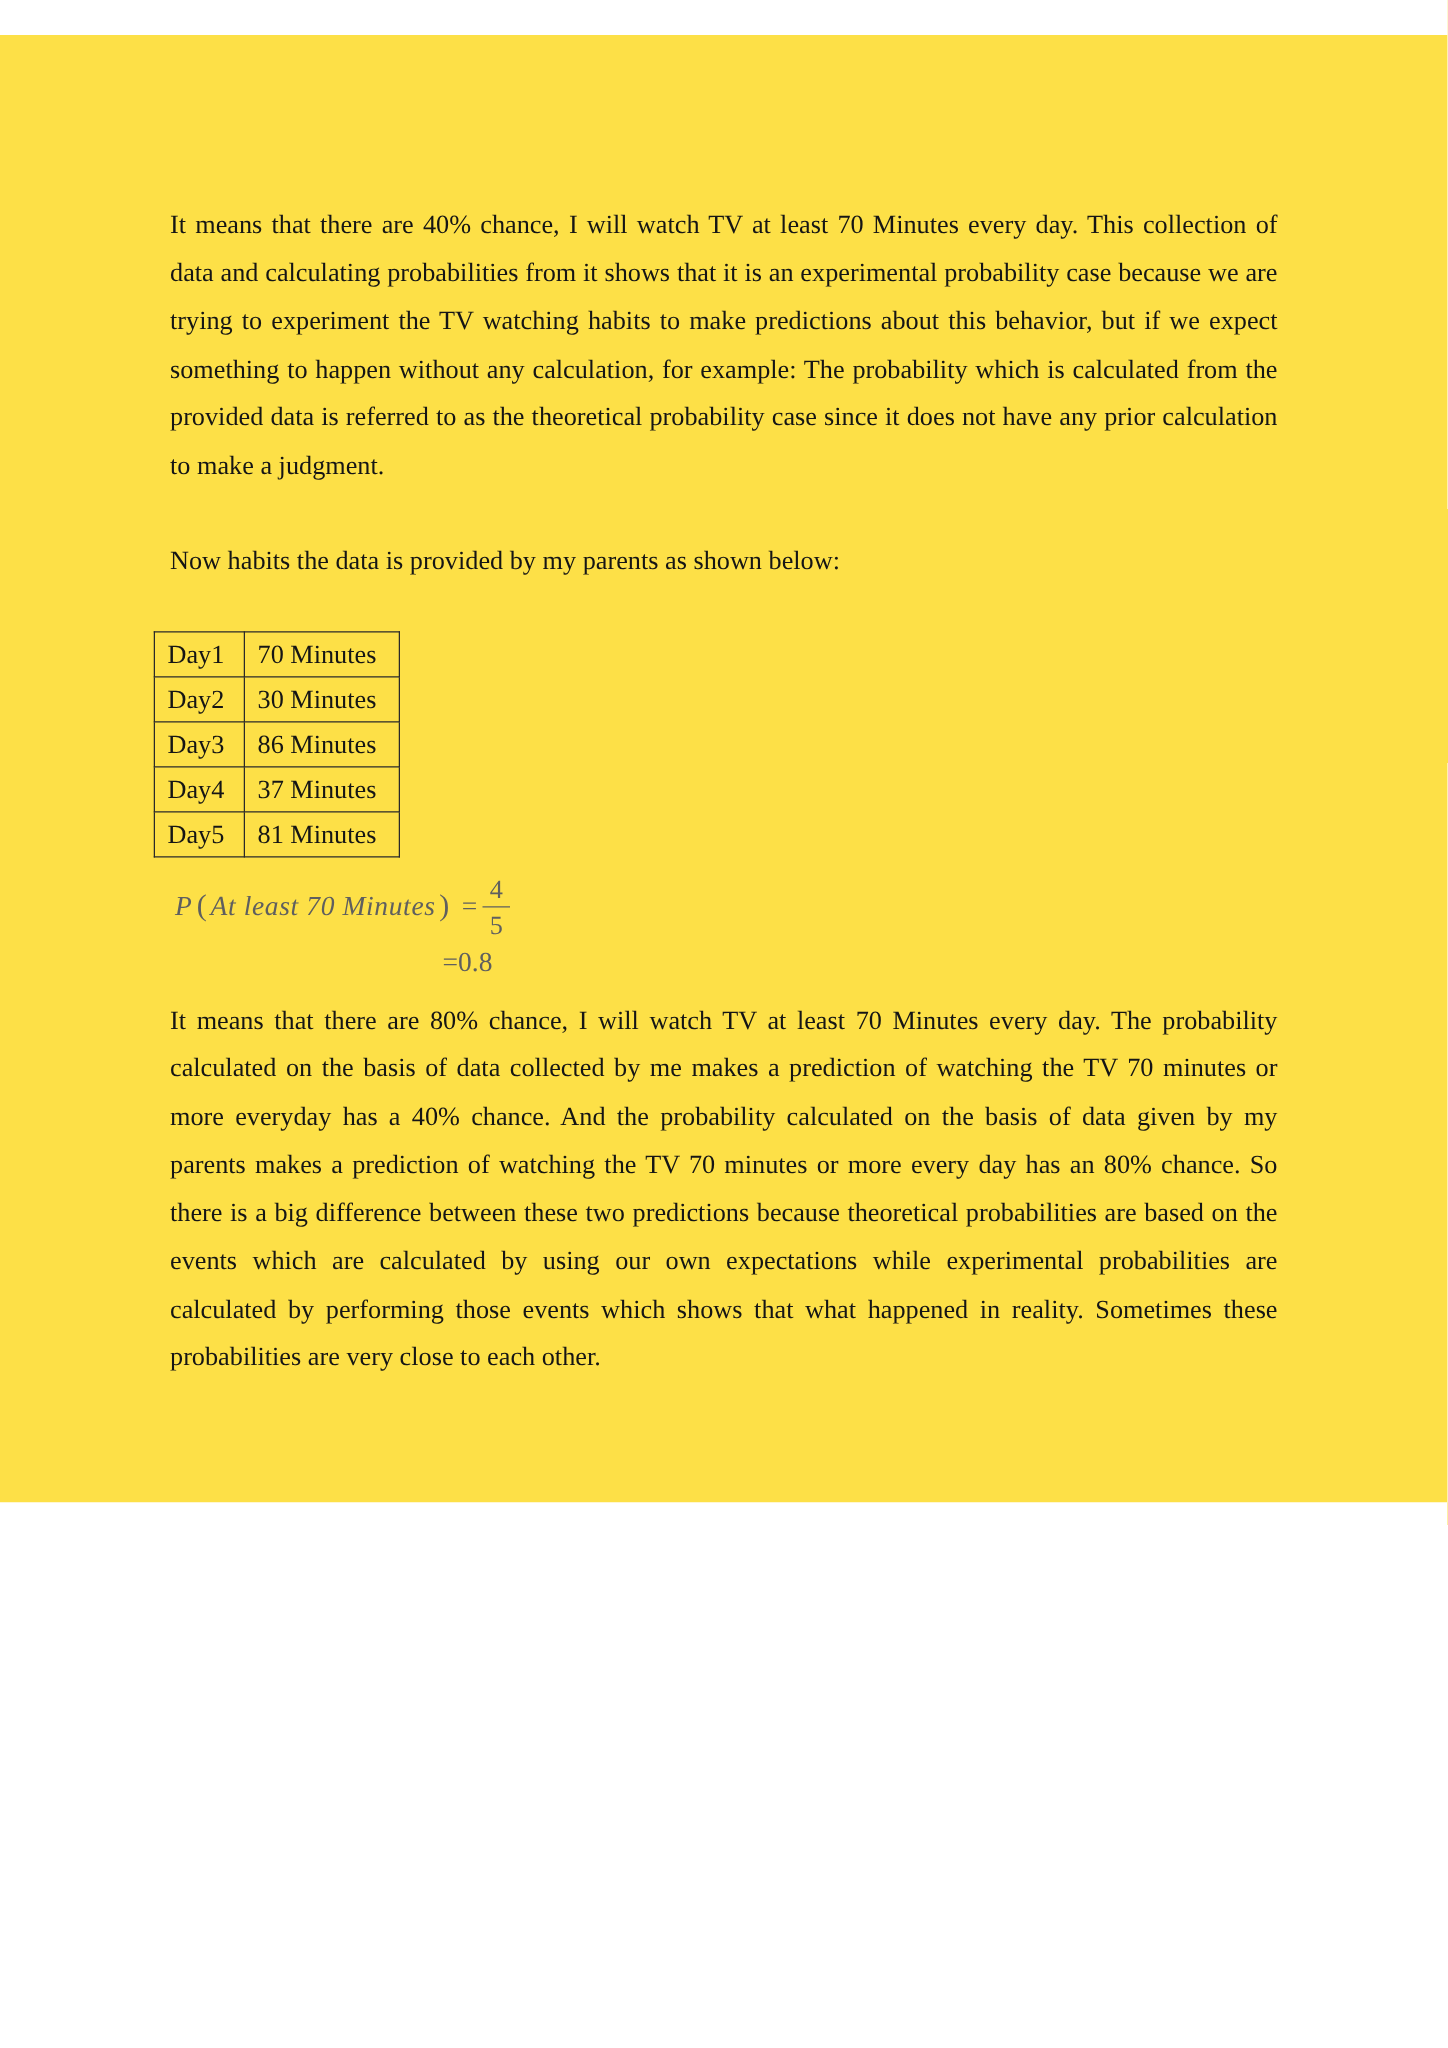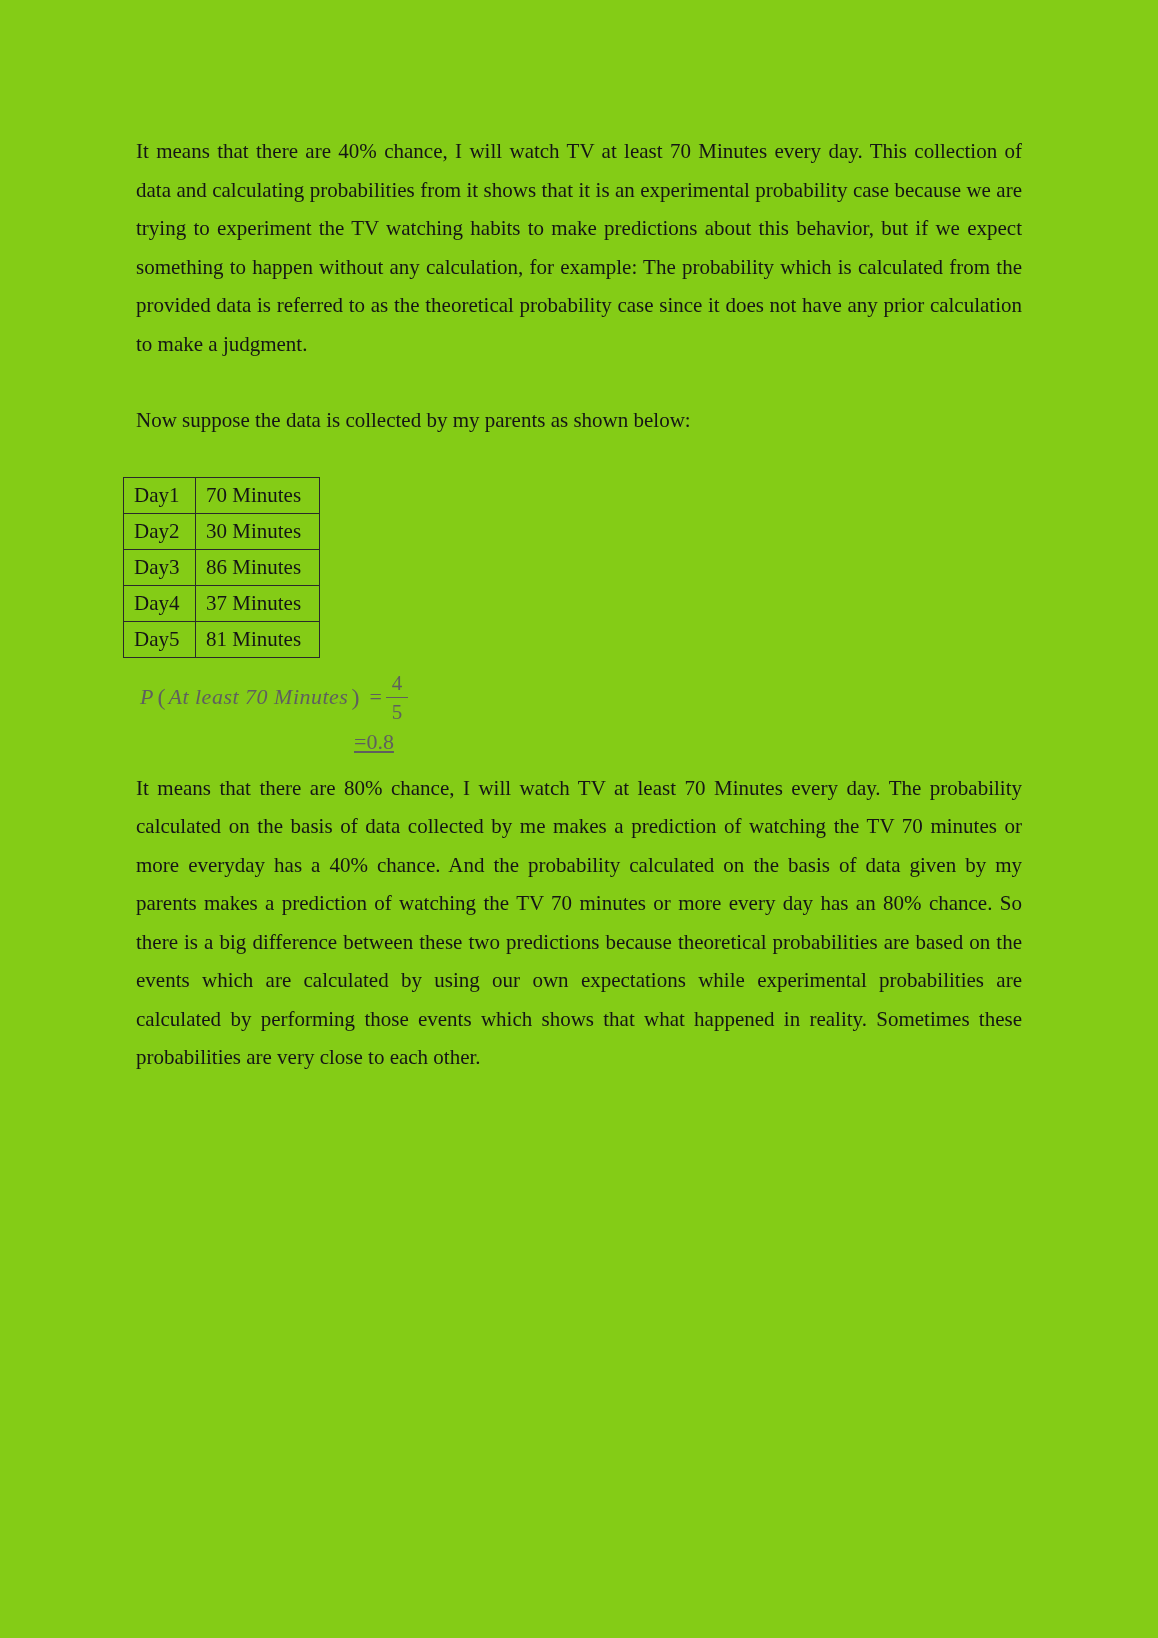--- a/index.html
+++ b/index.html
@@ -4,24 +4,25 @@
 <style>
   * { margin: 0; padding: 0; box-sizing: border-box; }
   html, body { background: #ffffff; }
   body {
     font-family: "Liberation Serif", "DejaVu Serif", serif;
     color: #151515;
   }
   .page {
     position: relative;
     width: 1158px;
-    height: 1638px;
-    background: #84cc16;
+    height: 1174px;
+    background: #fde047;
     padding: 132px 136px 0 136px;
     overflow: hidden;
+    margin-top: 28px;
   }
   .para {
     font-size: 21px;
     line-height: 38.5px;
     text-align: justify;
     color: #151515;
   }
   .para + .para { margin-top: 38px; }
 
   
@@ -71,33 +72,32 @@
   }
   .frac .num {
     border-bottom: 1.5px solid #5f5f5f;
     padding: 0 6px 1px 6px;
   }
   .frac .den { padding-top: 1px; }
   .formula-line2 {
     margin-left: 214px;
     margin-top: 4px;
     font-size: 22px;
-    text-decoration: underline;
   }
 
   .conclusion { margin-top: 14px; }
 </style>
 </head>
 <body>
 
 <div class="page">
 
   <p class="para">It means that there are 40% chance, I will watch TV at least 70 Minutes every day. This collection of data and calculating probabilities from it shows that it is an experimental probability case because we are trying to experiment the TV watching habits to make predictions about this behavior, but if we expect something to happen without any calculation, for example: The probability which is calculated from the provided data is referred to as the theoretical probability case since it does not have any prior calculation to make a judgment.</p>
 
-  <p class="para">Now suppose the data is collected by my parents as shown below:</p>
+  <p class="para">Now habits the data is provided by my parents as shown below:</p>
 
   <table class="data">
     <tbody>
       <tr>
         <td class="cell-day">Day1</td>
         <td class="cell-min">70 Minutes</td>
       </tr>
       <tr>
         <td class="cell-day">Day2</td>
         <td class="cell-min">30 Minutes</td>

